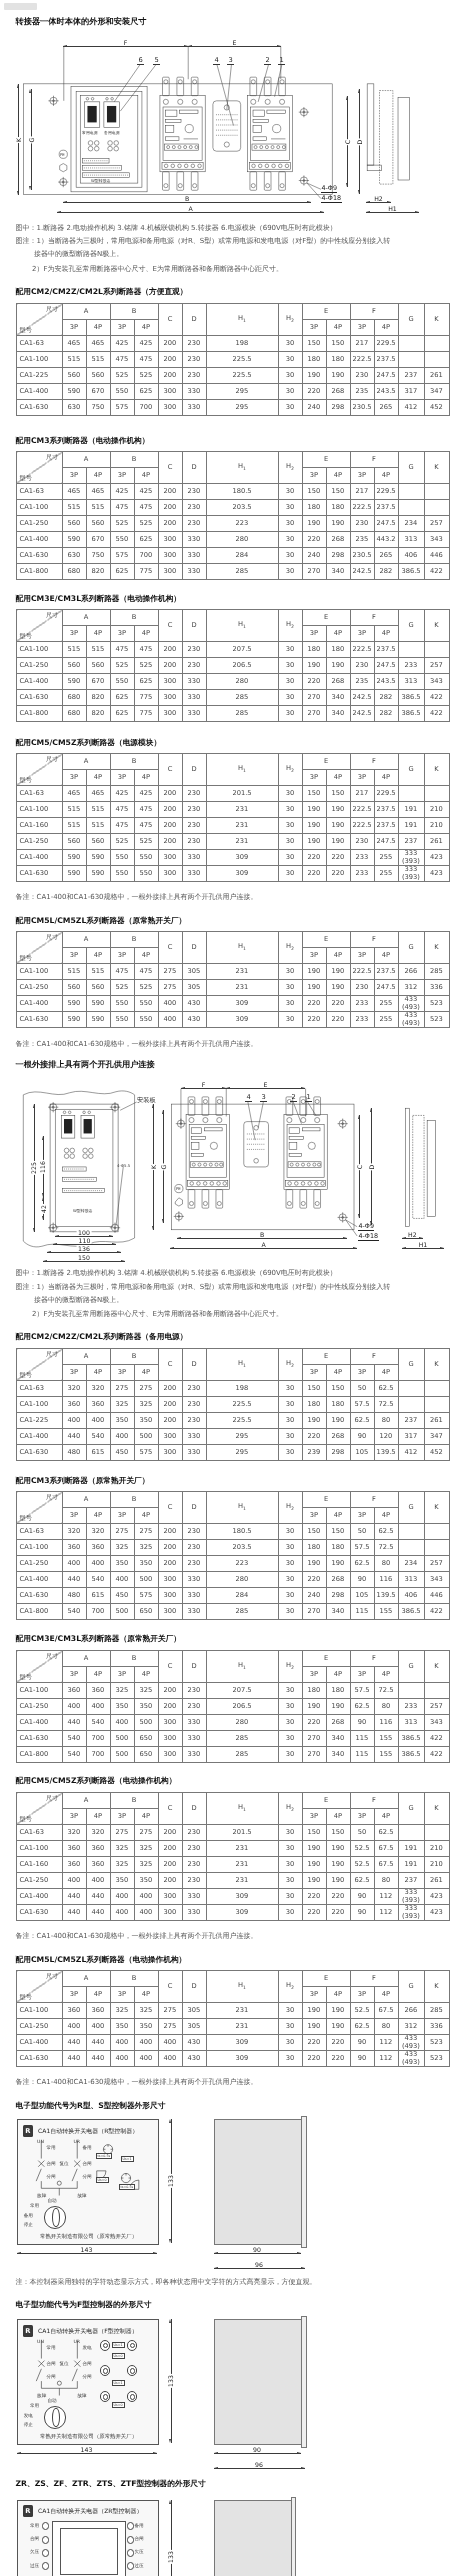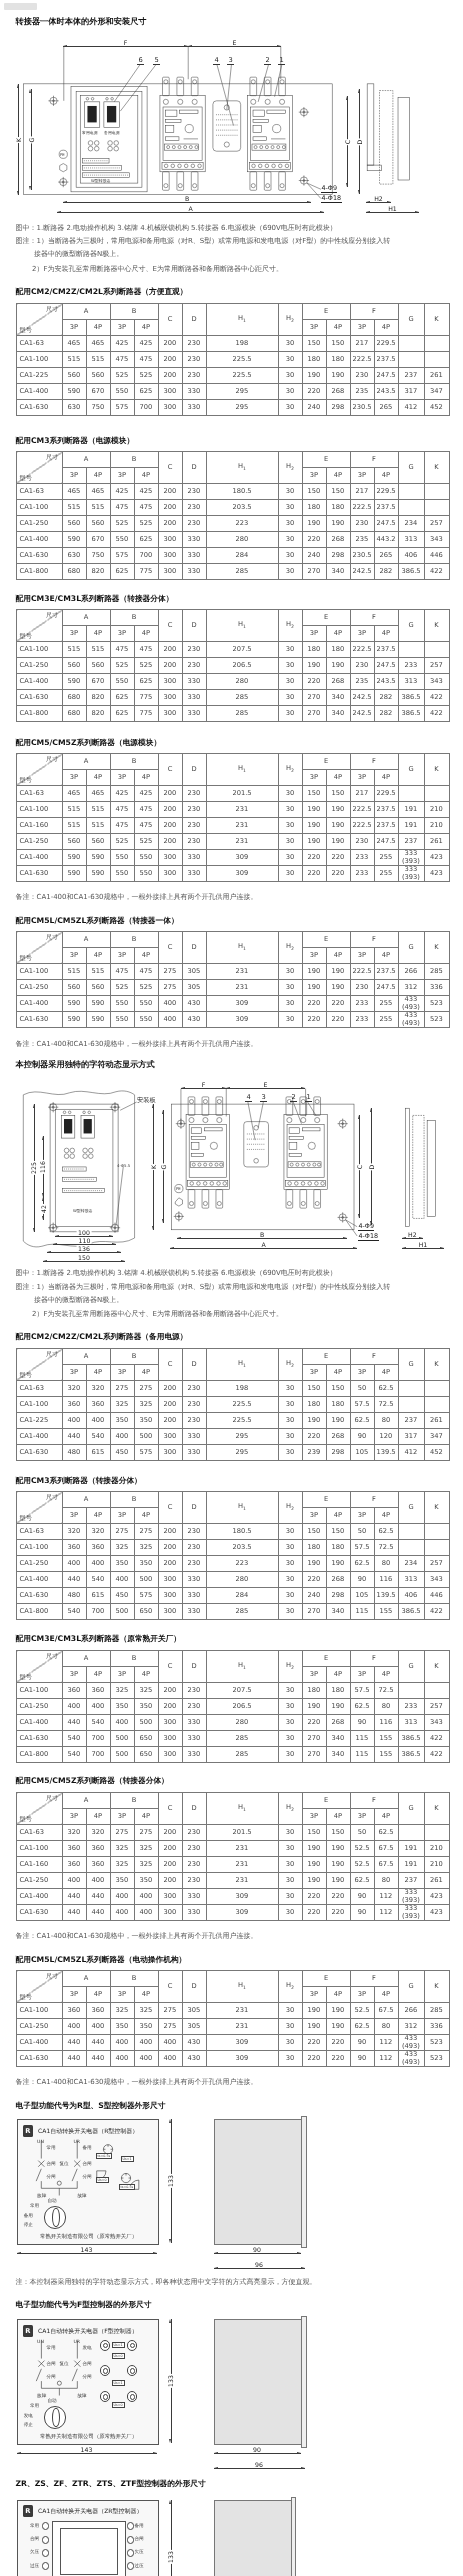--- a/index.html
+++ b/index.html
@@ -359,21 +359,21 @@
             <td>298</td>
             <td>230.5</td>
             <td>265</td>
             <td>412</td>
             <td>452</td>
           </tr>
         </tbody>
       </table>
     </div>
 
-  <div class="sec-title" style="top:436px">配用CM3系列断路器（电源模块）</div>
+  <div class="sec-title" style="top:436px">配用CM3系列断路器（电动操作机构）</div>
   <div class="tblwrap" style="top:451px">
       <table class="dimtable">
         <colgroup>
           <col style="width: 46px;">
           <col style="width: 24px;">
           <col style="width: 24px;">
           <col style="width: 24px;">
           <col style="width: 24px;">
           <col style="width: 24px;">
           <col style="width: 24px;">
@@ -514,21 +514,21 @@
             <td>340</td>
             <td>242.5</td>
             <td>282</td>
             <td>386.5</td>
             <td>422</td>
           </tr>
         </tbody>
       </table>
     </div>
 
-  <div class="sec-title" style="top:594px">配用CM3E/CM3L系列断路器（转接器分体）</div>
+  <div class="sec-title" style="top:594px">配用CM3E/CM3L系列断路器（电动操作机构）</div>
   <div class="tblwrap" style="top:609px">
       <table class="dimtable">
         <colgroup>
           <col style="width: 46px;">
           <col style="width: 24px;">
           <col style="width: 24px;">
           <col style="width: 24px;">
           <col style="width: 24px;">
           <col style="width: 24px;">
           <col style="width: 24px;">
@@ -808,21 +808,21 @@
             <td>233</td>
             <td>255</td>
             <td>333<br>(393)</td>
             <td>423</td>
           </tr>
         </tbody>
       </table>
     </div>
   <div class="note" style="top:892px">备注：CA1-400和CA1-630规格中，一根外接排上具有两个开孔供用户连接。</div>
 
-  <div class="sec-title" style="top:916px">配用CM5L/CM5ZL系列断路器（转接器一体）</div>
+  <div class="sec-title" style="top:916px">配用CM5L/CM5ZL系列断路器（原常熟开关厂）</div>
   <div class="tblwrap" style="top:931px">
       <table class="dimtable">
         <colgroup>
           <col style="width: 46px;">
           <col style="width: 24px;">
           <col style="width: 24px;">
           <col style="width: 24px;">
           <col style="width: 24px;">
           <col style="width: 24px;">
           <col style="width: 24px;">
@@ -930,21 +930,21 @@
             <td>233</td>
             <td>255</td>
             <td>433<br>(493)</td>
             <td>523</td>
           </tr>
         </tbody>
       </table>
     </div>
   <div class="note" style="top:1039px">备注：CA1-400和CA1-630规格中，一根外接排上具有两个开孔供用户连接。</div>
 
-  <div class="page-title" style="top:1059px">本控制器采用独特的字符动态显示方式</div>
+  <div class="page-title" style="top:1059px">一根外接排上具有两个开孔供用户连接</div>
 
   <div class="drawing" style="left:13px;top:1074px;width:443px;height:190px">
     <svg width="443" height="190" viewBox="0 0 860 368">
       <defs>
         <g id="unitB">
           <rect x="0" y="0" width="84" height="146"></rect>
           <use href="#tabA" x="4" y="-34"></use>
             <use href="#tabA" x="31" y="-34"></use>
             <use href="#tabA" x="58" y="-34"></use>
           <circle cx="10.5" cy="11" r="5"></circle>
@@ -1237,21 +1237,21 @@
             <td>298</td>
             <td>105</td>
             <td>139.5</td>
             <td>412</td>
             <td>452</td>
           </tr>
         </tbody>
       </table>
     </div>
 
-  <div class="sec-title" style="top:1476px">配用CM3系列断路器（转接器分体）</div>
+  <div class="sec-title" style="top:1476px">配用CM3系列断路器（原常熟开关厂）</div>
   <div class="tblwrap" style="top:1491px">
       <table class="dimtable">
         <colgroup>
           <col style="width: 46px;">
           <col style="width: 24px;">
           <col style="width: 24px;">
           <col style="width: 24px;">
           <col style="width: 24px;">
           <col style="width: 24px;">
           <col style="width: 24px;">
@@ -1530,21 +1530,21 @@
             <td>340</td>
             <td>115</td>
             <td>155</td>
             <td>386.5</td>
             <td>422</td>
           </tr>
         </tbody>
       </table>
     </div>
 
-  <div class="sec-title" style="top:1776px">配用CM5/CM5Z系列断路器（转接器分体）</div>
+  <div class="sec-title" style="top:1776px">配用CM5/CM5Z系列断路器（电动操作机构）</div>
   <div class="tblwrap" style="top:1792px">
       <table class="dimtable">
         <colgroup>
           <col style="width: 46px;">
           <col style="width: 24px;">
           <col style="width: 24px;">
           <col style="width: 24px;">
           <col style="width: 24px;">
           <col style="width: 24px;">
           <col style="width: 24px;">

